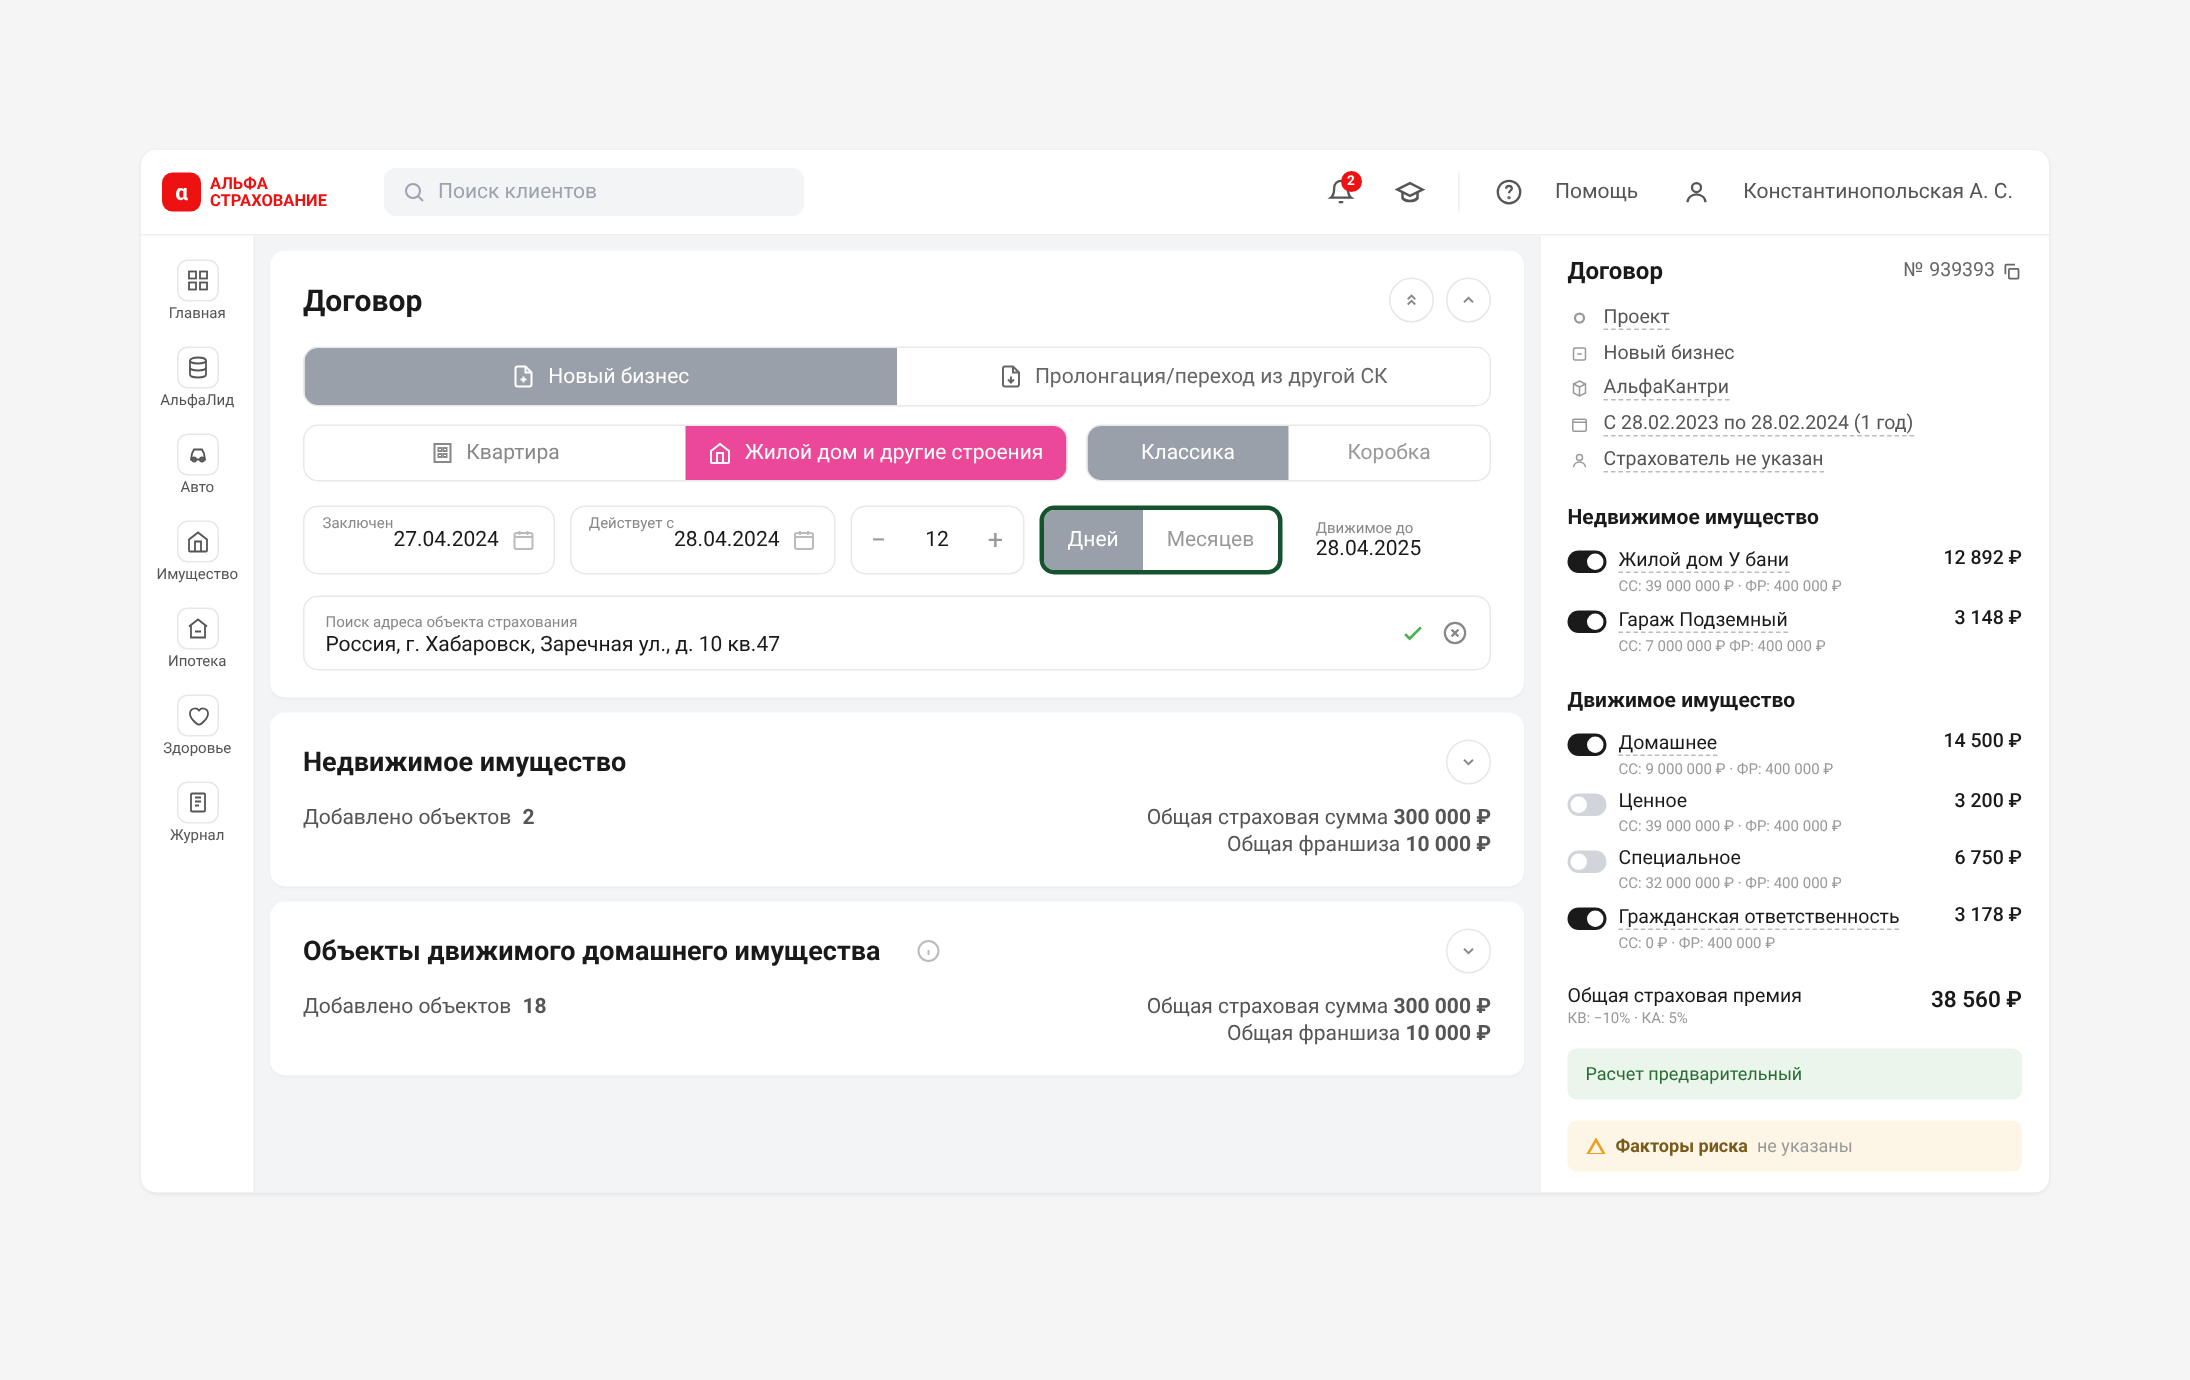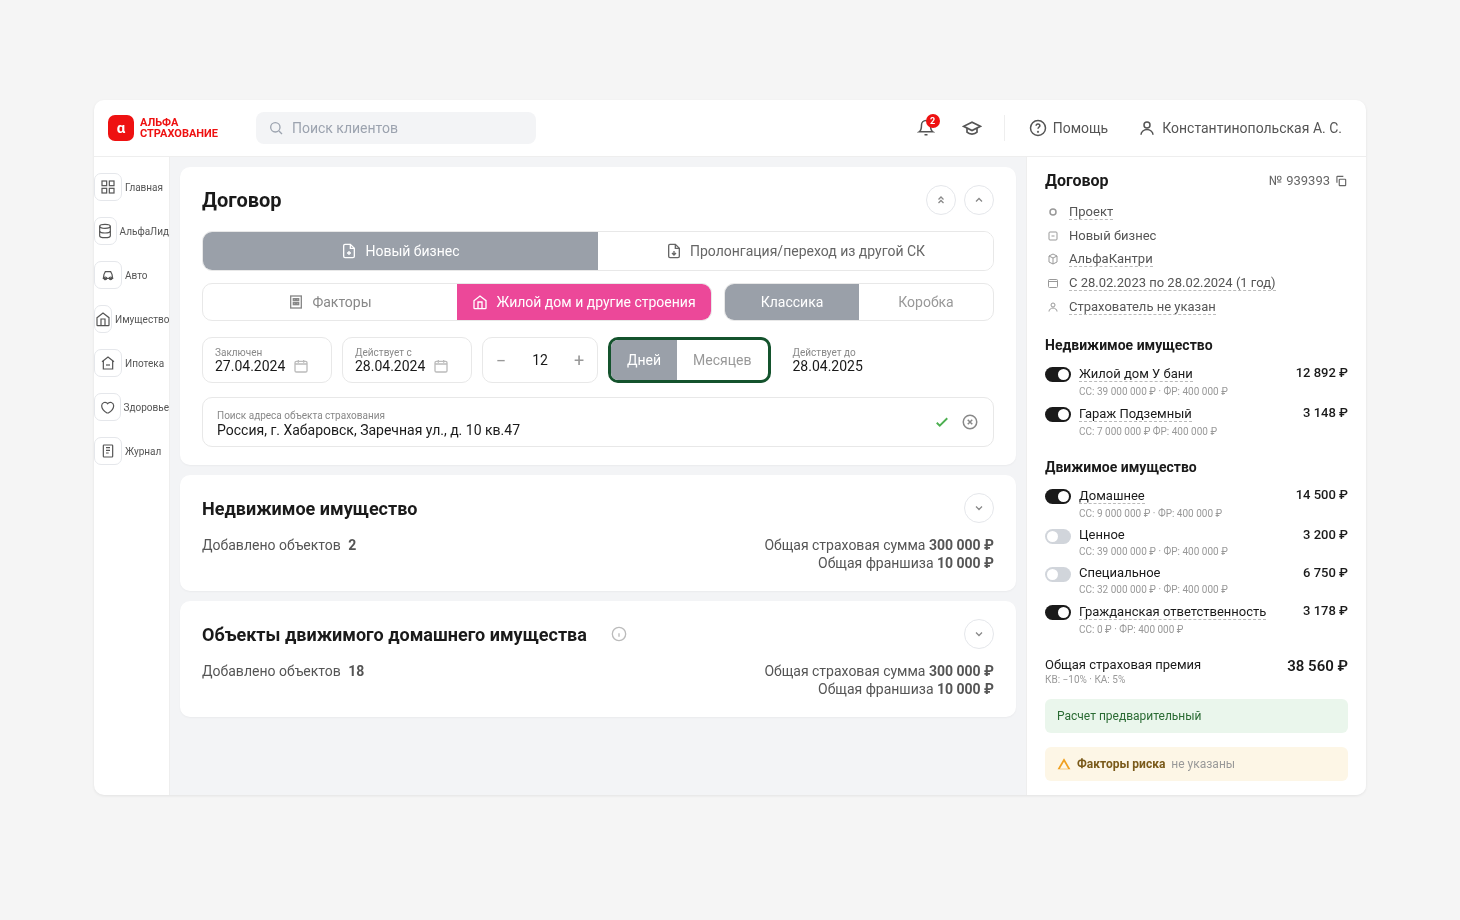--- a/index.html
+++ b/index.html
@@ -9,26 +9,26 @@
 
 
 .topbar { display: flex; align-items: center; padding: 10px 14px; gap: 10px; border-bottom: 1px solid #eee; }
 .logo { display: flex; align-items: center; gap: 6px; font-weight: 700; font-size: 11px; line-height: 1; color: #e11; }
 .logo-mark { width: 26px; height: 26px; background: #e11; border-radius: 7px; display: flex; align-items: center; justify-content: center; color: #fff; font-weight: 700; font-size: 15px; }
 .searchbar { flex: 0 0 280px; margin-left: 28px; background: #f3f4f6; border-radius: 8px; display: flex; align-items: center; padding: 8px 12px; gap: 8px; color: #9ca3af; }
 .spacer { flex: 1; }
 .iconbtn { width: 36px; height: 36px; border-radius: 8px; display: flex; align-items: center; justify-content: center; position: relative; cursor: pointer; }
 .badge-red { position: absolute; top: 4px; right: 4px; width: 14px; height: 14px; background: #e11; color: #fff; font-size: 9px; border-radius: 50%; display: flex; align-items: center; justify-content: center; font-weight: 700; }
 .vdiv { width: 1px; height: 26px; background: #eee; margin: 0 4px; }
-.topbtn { display: flex; align-items: center; gap: 6px; padding: 6px 10px; border-radius: 8px; cursor: pointer; color: #555; }
+.topbtn { display: flex; align-items: center; gap: 22px; padding: 6px 10px; border-radius: 8px; cursor: pointer; color: #555; }
 
 
 .body { flex: 1; display: flex; overflow: hidden; }
 .sidebar { width: 76px; border-right: 1px solid #eee; display: flex; flex-direction: column; padding-top: 8px; }
-.navitem { display: flex; flex-direction: row; align-items: center; gap: 3px; padding: 8px 0; font-size: 10px; color: #555; cursor: pointer; }
+.navitem { display: flex; flex-direction: column; align-items: center; gap: 3px; padding: 8px 0; font-size: 10px; color: #555; cursor: pointer; }
 .navicon { width: 28px; height: 28px; border: 1px solid #e5e7eb; border-radius: 7px; display: flex; align-items: center; justify-content: center; color: #555; }
 
 .main { flex: 1; display: flex; background: #f3f4f6; overflow: hidden; }
 .center { flex: 1; padding: 10px; display: flex; flex-direction: column; gap: 10px; overflow-y: auto; }
 .card { background: #fff; border-radius: 10px; padding: 18px 22px; box-shadow: 0 1px 2px rgba(0,0,0,0.04); }
 .card-head { display: flex; align-items: center; justify-content: space-between; margin-bottom: 16px; }
 .card-title { font-size: 20px; font-weight: 700; }
 .circ-btn { width: 30px; height: 30px; border-radius: 50%; border: 1px solid #e5e7eb; display: flex; align-items: center; justify-content: center; cursor: pointer; color: #888; background: #fff; }
 
 
@@ -38,21 +38,21 @@
 
 .row-type { display: flex; gap: 12px; margin-bottom: 16px; }
 .seg-type { flex: 1; display: flex; border: 1px solid #e8e8e8; border-radius: 10px; overflow: hidden; }
 .typebtn { flex: 1; text-align: center; padding: 10px; cursor: pointer; color: #888; display: flex; align-items: center; justify-content: center; gap: 8px; }
 .typebtn.active { background: #ec4899; color: #fff; }
 .space-seg { width: 270px; display: flex; border: 1px solid #e8e8e8; border-radius: 10px; overflow: hidden; }
 .spbtn { flex: 1; text-align: center; padding: 10px; cursor: pointer; color: #999; }
 .spbtn.active { background: #9aa0a9; color: #fff; }
 
 .dates-row { display: flex; gap: 10px; align-items: stretch; }
-.date-field { border: 1px solid #e8e8e8; border-radius: 10px; padding: 6px 12px; min-width: 130px; display: flex; flex-direction: column; justify-content: center; }
+.date-field { border: 1px solid #e8e8e8; border-radius: 10px; padding: 6px 12px; min-width: 130px; display: flex; flex-direction: row; justify-content: center; }
 .date-field label { font-size: 10px; color: #888; }
 .date-val { display: flex; align-items: center; gap: 8px; font-size: 14px; }
 .stepper { display: flex; align-items: center; border: 1px solid #e8e8e8; border-radius: 10px; overflow: hidden; }
 .stepbtn { width: 36px; height: 44px; display: flex; align-items: center; justify-content: center; cursor: pointer; color: #999; font-size: 18px; }
 .stepval { width: 42px; text-align: center; }
 .unit-seg { display: flex; border: 3px solid #14532d; border-radius: 10px; overflow: hidden; }
 .unitbtn { padding: 12px 16px; cursor: pointer; color: #999; }
 .unitbtn.active { background: #9aa0a9; color: #fff; }
 .valid-until { padding: 4px 12px; display: flex; flex-direction: column; justify-content: center; }
 .valid-until label { font-size: 10px; color: #888; }
@@ -263,21 +263,21 @@
             <div class="row-type">
               <div class="seg-type">
                 <div class="typebtn">
                   <svg width="16" height="16" viewBox="0 0 24 24" fill="none" stroke="currentColor" stroke-width="2">
                       <rect x="4" y="3" width="16" height="18"></rect>
                       <rect x="8" y="7" width="3" height="3"></rect>
                       <rect x="13" y="7" width="3" height="3"></rect>
                       <rect x="8" y="13" width="3" height="3"></rect>
                       <rect x="13" y="13" width="3" height="3"></rect>
                     </svg>
-                  <span>Факторы</span>
+                  <span>Квартира</span>
                 </div>
                 <div class="typebtn active">
                   <svg width="16" height="16" viewBox="0 0 24 24" fill="none" stroke="currentColor" stroke-width="2">
                       <path d="M3 10l9-7 9 7v11a1 1 0 01-1 1H4a1 1 0 01-1-1z"></path>
                       <path d="M9 22V12h6v10"></path>
                     </svg>
                   <span>Жилой дом и другие строения</span>
                 </div>
               </div>
               <div class="space-seg">
@@ -310,21 +310,21 @@
               <div class="stepper">
                 <div class="stepbtn">−</div>
                 <div class="stepval">12</div>
                 <div class="stepbtn">+</div>
               </div>
               <div class="unit-seg">
                 <div class="unitbtn active">Дней</div>
                 <div class="unitbtn">Месяцев</div>
               </div>
               <div class="valid-until">
-                <label>Действует до</label>
+                <label>Движимое до</label>
                 <div>28.04.2025</div>
               </div>
             </div>
 
             <div class="addr-field">
               <div class="addr-inner">
                 <label>Поиск адреса объекта страхования</label>
                 <div>Россия, г. Хабаровск, Заречная ул., д. 10 кв.47</div>
               </div>
               <svg width="18" height="18" viewBox="0 0 24 24" fill="none" stroke="#4caf50" stroke-width="2.5">

